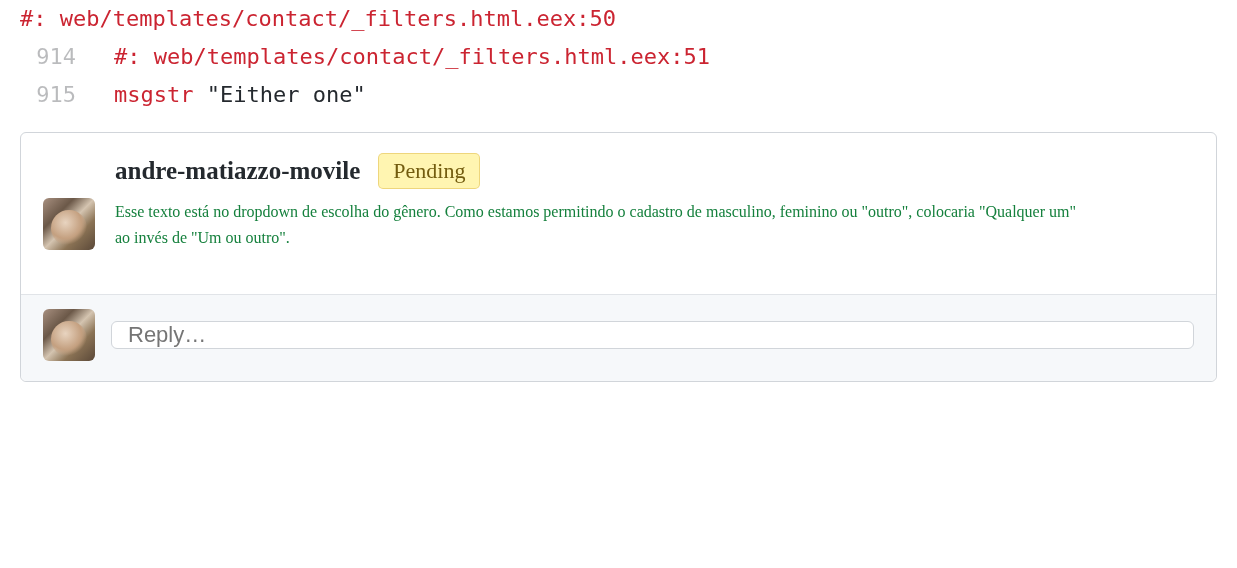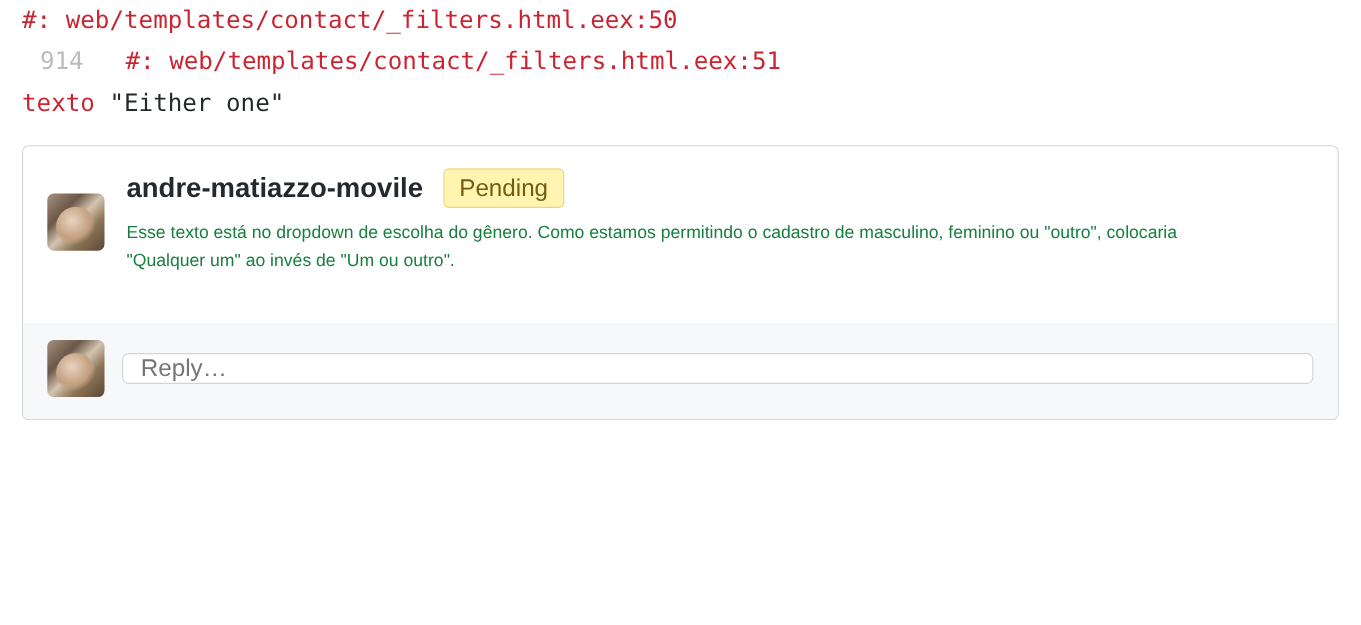--- a/index.html
+++ b/index.html
@@ -55,21 +55,22 @@
   }
   .comment-thread {
     margin: 18px 20px 0 20px;
     border: 1px solid #d1d5da;
     border-radius: 6px;
     background: #fff;
   }
   .comment {
     display: flex;
     padding: 20px 22px;
-    align-items: center;
+    align-items: flex-end;
+    font-family: Liberation Serif, serif;
   }
   .avatar {
     width: 52px;
     height: 52px;
     border-radius: 6px;
     flex-shrink: 0;
     margin-right: 20px;
     background: linear-gradient(135deg, #a89080 0%, #6b5848 30%, #d4c4b0 50%, #8b7355 70%, #5a4838 100%);
     position: relative;
     overflow: hidden;
@@ -152,21 +153,21 @@
     font-family: inherit;
   }
 </style>
 </head>
 <body>
 
 <div class="diff-container">
   <div id="diff-lines">
       <div class="diff-line"><div class="line-content"><span class="line-marker"> </span><span class="code-red">#:</span><span class="code-dark"> </span><span class="code-red">web/templates/contact/_filters.html.eex:50</span></div></div>
       <div class="diff-line"><div class="line-number">914</div><div class="line-content"><span class="line-marker"> </span><span class="code-red">#:</span><span class="code-dark"> </span><span class="code-red">web/templates/contact/_filters.html.eex:51</span></div></div>
-      <div class="diff-line"><div class="line-content"><span class="line-marker"> </span><span class="code-red">texto</span><span class="code-dark"> </span><span class="code-dark">"Either one"</span></div></div>
+      <div class="diff-line"><div class="line-number">915</div><div class="line-content"><span class="line-marker"> </span><span class="code-red">msgstr</span><span class="code-dark"> </span><span class="code-dark">"Either one"</span></div></div>
     </div>
 </div>
 
 <div class="comment-thread">
   <div class="comment">
     <div class="avatar"></div>
     <div class="comment-body">
       <div class="comment-header">
         <span class="author">andre-matiazzo-movile</span>
         <span class="badge">Pending</span>

